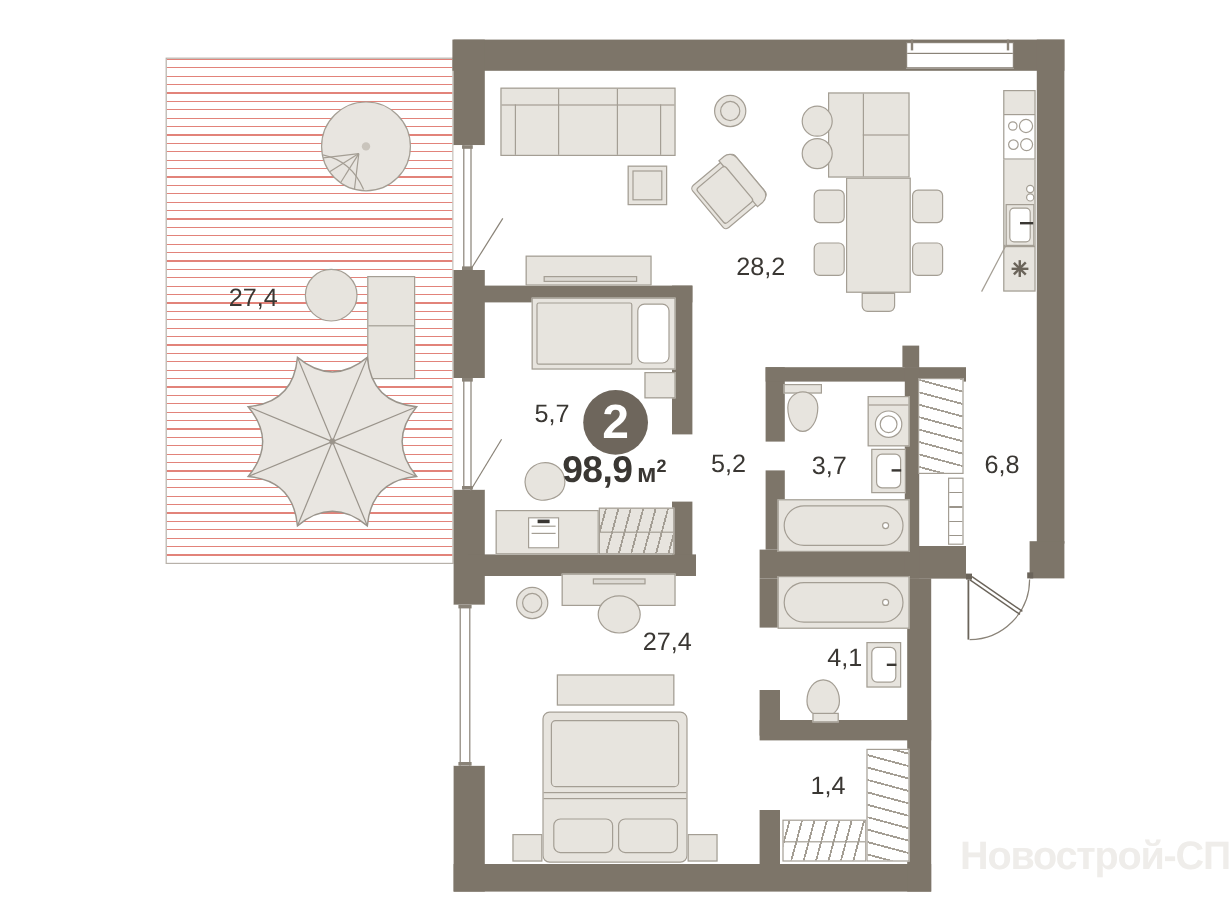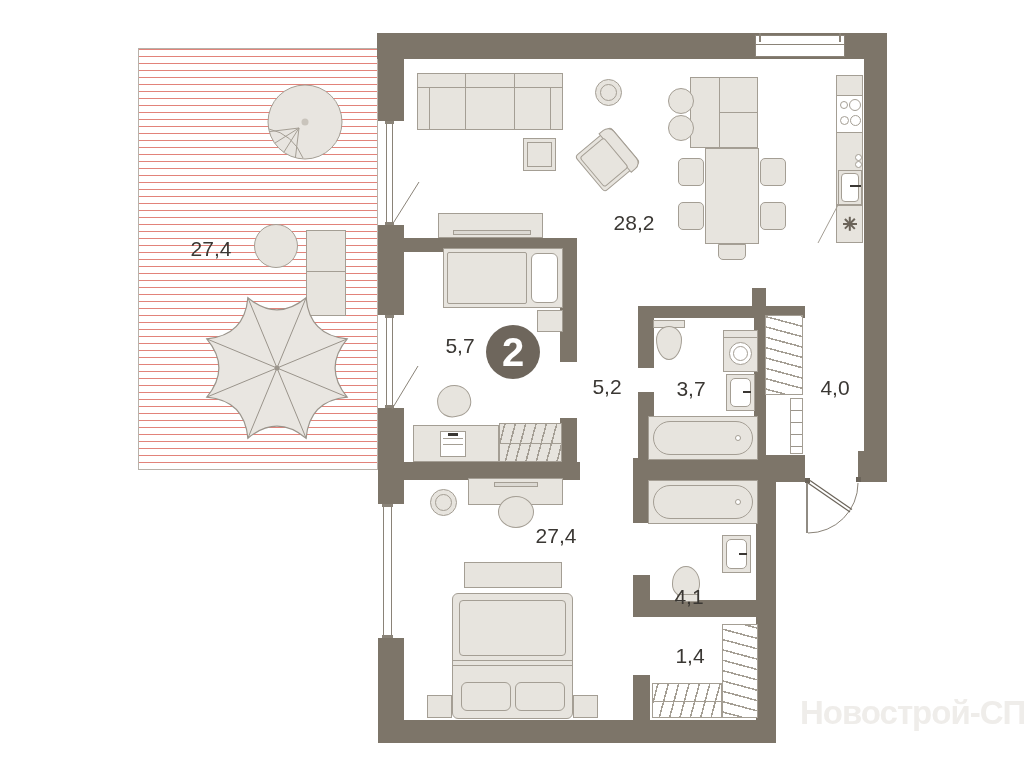--- a/index.html
+++ b/index.html
@@ -177,20 +177,23 @@
     </div>
   </div>
   <div class="f hang-v" style="left:499px;top:423px;width:63px;height:39px;">
     <div class="ln" style="left:0;top:19px;width:61px;height:1px;"></div>
   </div>
   <div class="lbl" style="left:460px;top:346px;">5,7</div>
 
   <div id="badge">
       <span>2</span>
     </div>
+  <div id="area-line">
+    <span class="v">98,9</span><span class="u">м</span><span class="s">2</span>
+  </div>
   <div class="lbl" style="left:607px;top:387px;">5,2</div>
 
   <div class="f" style="left:653px;top:320px;width:32px;height:8px;"></div>
   <div class="f" style="left:656px;top:326px;width:26px;height:34px;border-radius:50% 50% 50% 50%/40% 40% 60% 60%;"></div>
   <div class="f" style="left:723px;top:330px;width:35px;height:42px;">
     <div class="ln" style="left:0;top:6px;width:33px;height:1px;"></div>
     <div class="f fw rnd" style="left:5px;top:11px;width:23px;height:23px;"></div>
     <div class="rnd" style="position:absolute;left:9px;top:15px;width:15px;height:15px;border:1px solid var(--furn-line,#a49e94);box-sizing:border-box;"></div>
   </div>
   <div class="f" style="left:726px;top:374px;width:29px;height:37px;">
@@ -198,21 +201,21 @@
     <div class="ln dk" style="left:16px;top:16px;width:8px;height:2px;"></div>
   </div>
   <div class="f" style="left:648px;top:416px;width:110px;height:44px;">
     <div class="f" style="left:4px;top:4px;width:100px;height:34px;border-radius:17px;"></div>
     <div class="f fw rnd" style="left:86px;top:18px;width:6px;height:6px;"></div>
   </div>
   <div class="lbl" style="left:691px;top:389px;">3,7</div>
 
   <div class="f fw hang-h" style="left:765px;top:315px;width:38px;height:80px;"></div>
   <div class="f fw ticks" style="left:790px;top:398px;width:13px;height:56px;"></div>
-  <div class="lbl" style="left:835px;top:388px;">4,0</div>
+  <div class="lbl" style="left:835px;top:388px;">6,8</div>
 
   <div class="f" style="left:468px;top:478px;width:95px;height:27px;">
     <div class="ln" style="left:25px;top:3px;width:44px;height:5px;border:1px solid var(--furn-line,#a49e94);background:#dcd9d3;box-sizing:border-box;"></div>
   </div>
   <div class="f rnd" style="left:498px;top:496px;width:36px;height:32px;"></div>
   <div class="f rnd" style="left:430px;top:489px;width:27px;height:27px;">
     <div class="rnd" style="position:absolute;left:4px;top:4px;right:4px;bottom:4px;border:1px solid var(--furn-line,#a49e94);"></div>
   </div>
   <div class="lbl" style="left:556px;top:536px;">27,4</div>
   <div class="f" style="left:464px;top:562px;width:98px;height:26px;"></div>
@@ -229,21 +232,21 @@
   <div class="f" style="left:648px;top:480px;width:110px;height:44px;">
     <div class="f" style="left:4px;top:4px;width:100px;height:34px;border-radius:17px;"></div>
     <div class="f fw rnd" style="left:86px;top:18px;width:6px;height:6px;"></div>
   </div>
   <div class="f" style="left:722px;top:535px;width:29px;height:38px;">
     <div class="f fw" style="left:3px;top:3px;width:21px;height:30px;border-radius:5px;"></div>
     <div class="ln dk" style="left:16px;top:17px;width:8px;height:2px;"></div>
   </div>
   <div class="f" style="left:672px;top:566px;width:28px;height:32px;border-radius:50% 50% 50% 50%/55% 55% 42% 42%;"></div>
   <div class="f" style="left:677px;top:594px;width:22px;height:8px;"></div>
-  <div class="lbl" style="left:689px;top:549px;margin-top:48px;">4,1</div>
+  <div class="lbl" style="left:704px;top:549px;">4,1</div>
 
   <div class="f fw hang-h" style="left:722px;top:624px;width:36px;height:94px;"></div>
   <div class="f fw hang-v" style="left:652px;top:683px;width:70px;height:35px;">
     <div class="ln" style="left:0;top:17px;width:68px;height:1px;"></div>
   </div>
   <div class="lbl" style="left:690px;top:656px;">1,4</div>
 
   <div class="lbl" style="left:211px;top:227px;margin-top:22px;">27,4</div>
 
   <svg width="1024" height="768" viewBox="0 0 1024 768">

